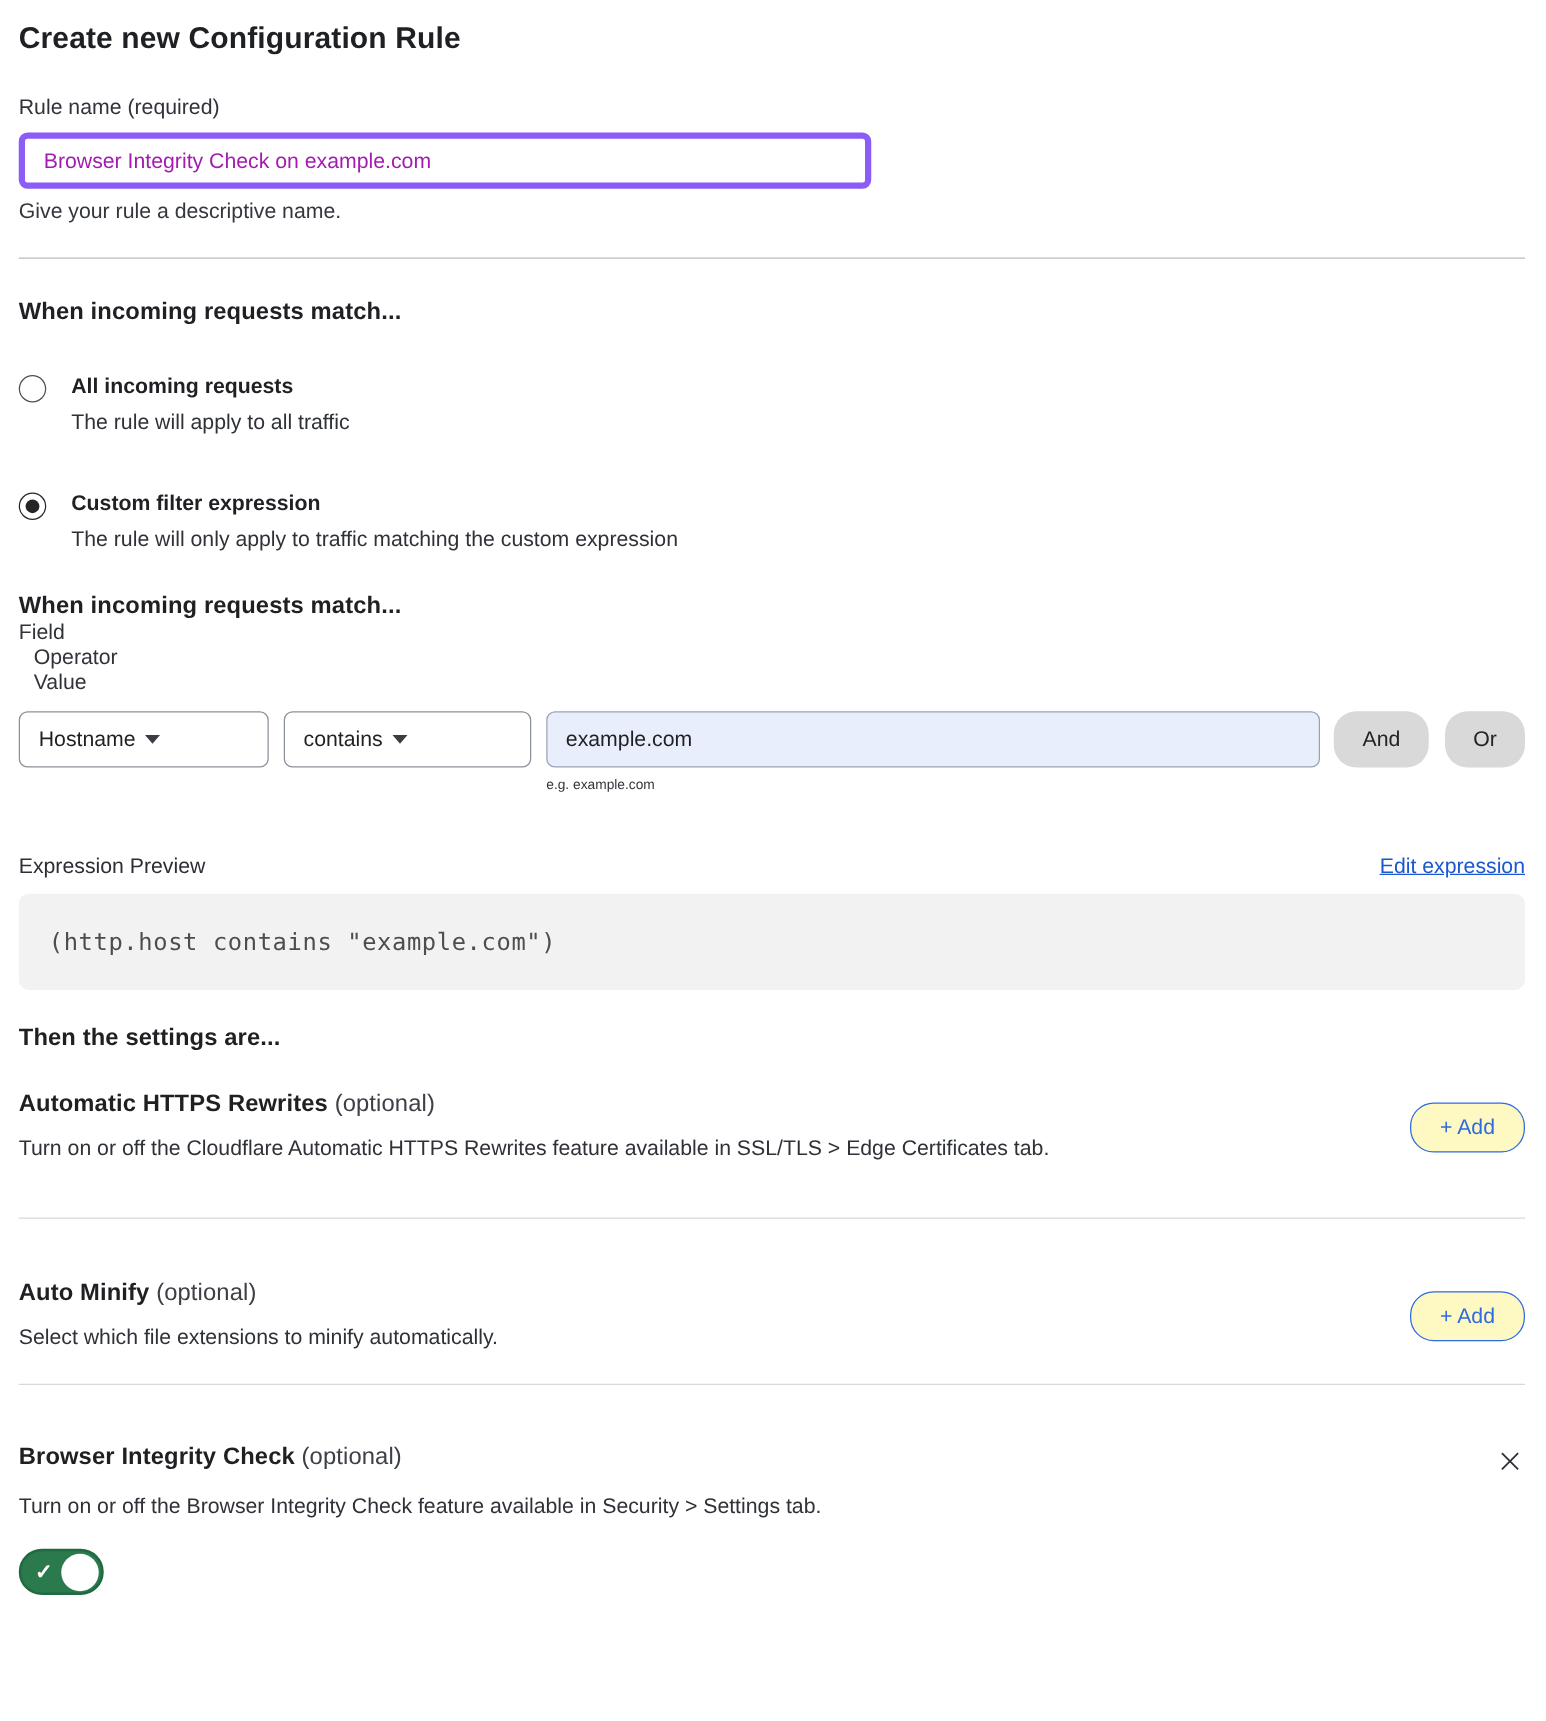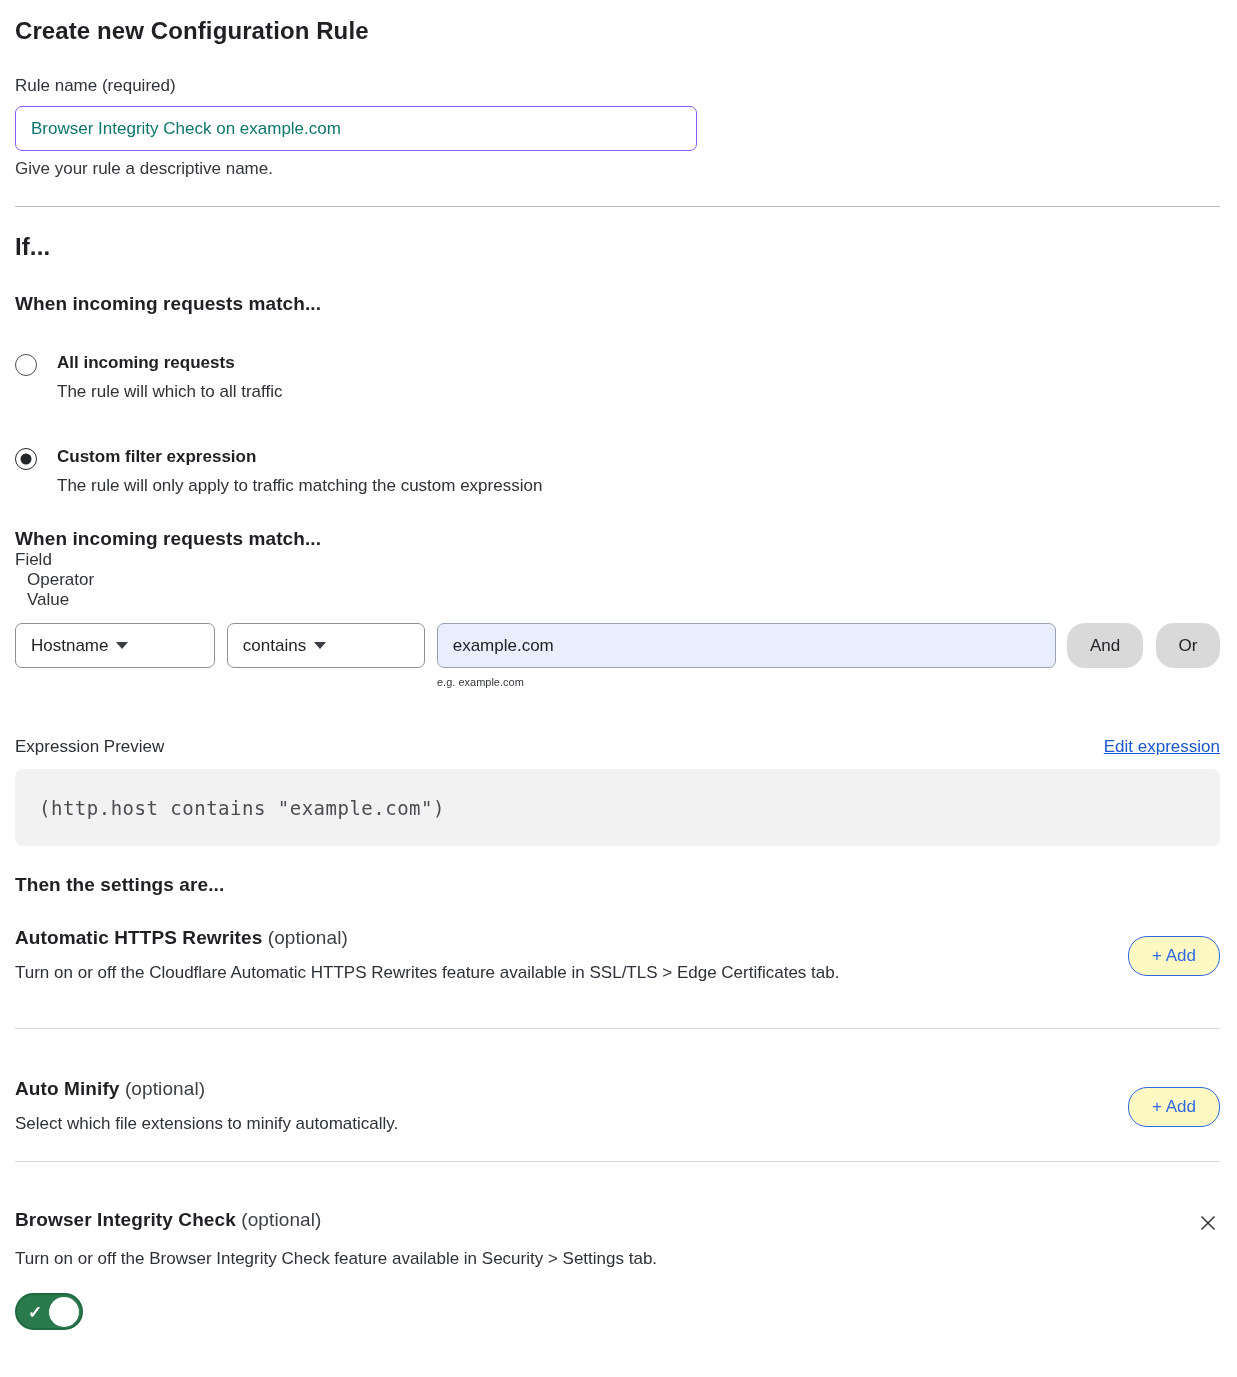--- a/index.html
+++ b/index.html
@@ -11,22 +11,22 @@
     color: #1f2023;
     overflow: hidden;
   }
   .container { padding: 16px 17px 0 15px; }
 
   h1.page-title { font-size: 24px; font-weight: 700; line-height: 30px; letter-spacing: .1px; }
 
   .field-label { font-size: 17px; color: #30333a; margin-top: 30px; }
   .rule-name-input {
     display: block; margin-top: 10px; width: 682px; height: 45px;
-    border: 1px solid #8b5cf6; border-radius: 7px; padding: 0 15px;
-    font-family: "Liberation Sans", sans-serif; font-size: 17px; color: #0f766e;
+    border: 5px solid #8b5cf6; border-radius: 7px; padding: 0 15px;
+    font-family: "Liberation Sans", sans-serif; font-size: 17px; color: #a21caf;
     background: #fff; outline: none;
   }
   .help-text { font-size: 17px; color: #33363c; margin-top: 8px; }
 
   hr.divider { border: none; border-top: 1px solid #bcbcbc; margin-top: 27px; }
   hr.divider.light { border-top-color: #d9d9d9; }
 
   h2.if-heading { font-size: 24px; font-weight: 700; margin-top: 26px; letter-spacing: .1px; }
   h3.sub-heading { font-size: 19px; font-weight: 700; margin-top: 32px; letter-spacing: .1px; }
 
@@ -133,28 +133,27 @@
   <h1 class="page-title">Create new Configuration Rule</h1>
 
   <div>
     <div class="field-label">Rule name (required)</div>
     <input class="rule-name-input" type="text" value="Browser Integrity Check on example.com" style="">
     <div class="help-text">Give your rule a descriptive name.</div>
   </div>
 
   <hr class="divider">
 
-  <h2 class="if-heading">If...</h2>
   <h3 class="sub-heading">When incoming requests match...</h3>
 
   <div class="radio-option">
     <span class="radio-circle"></span>
     <span class="radio-text">
       <div class="radio-label">All incoming requests</div>
-      <div class="radio-desc">The rule will which to all traffic</div>
+      <div class="radio-desc">The rule will apply to all traffic</div>
     </span>
   </div>
 
   <div class="radio-option">
     <span class="radio-circle selected"></span>
     <span class="radio-text">
       <div class="radio-label">Custom filter expression</div>
       <div class="radio-desc">The rule will only apply to traffic matching the custom expression</div>
     </span>
   </div>

